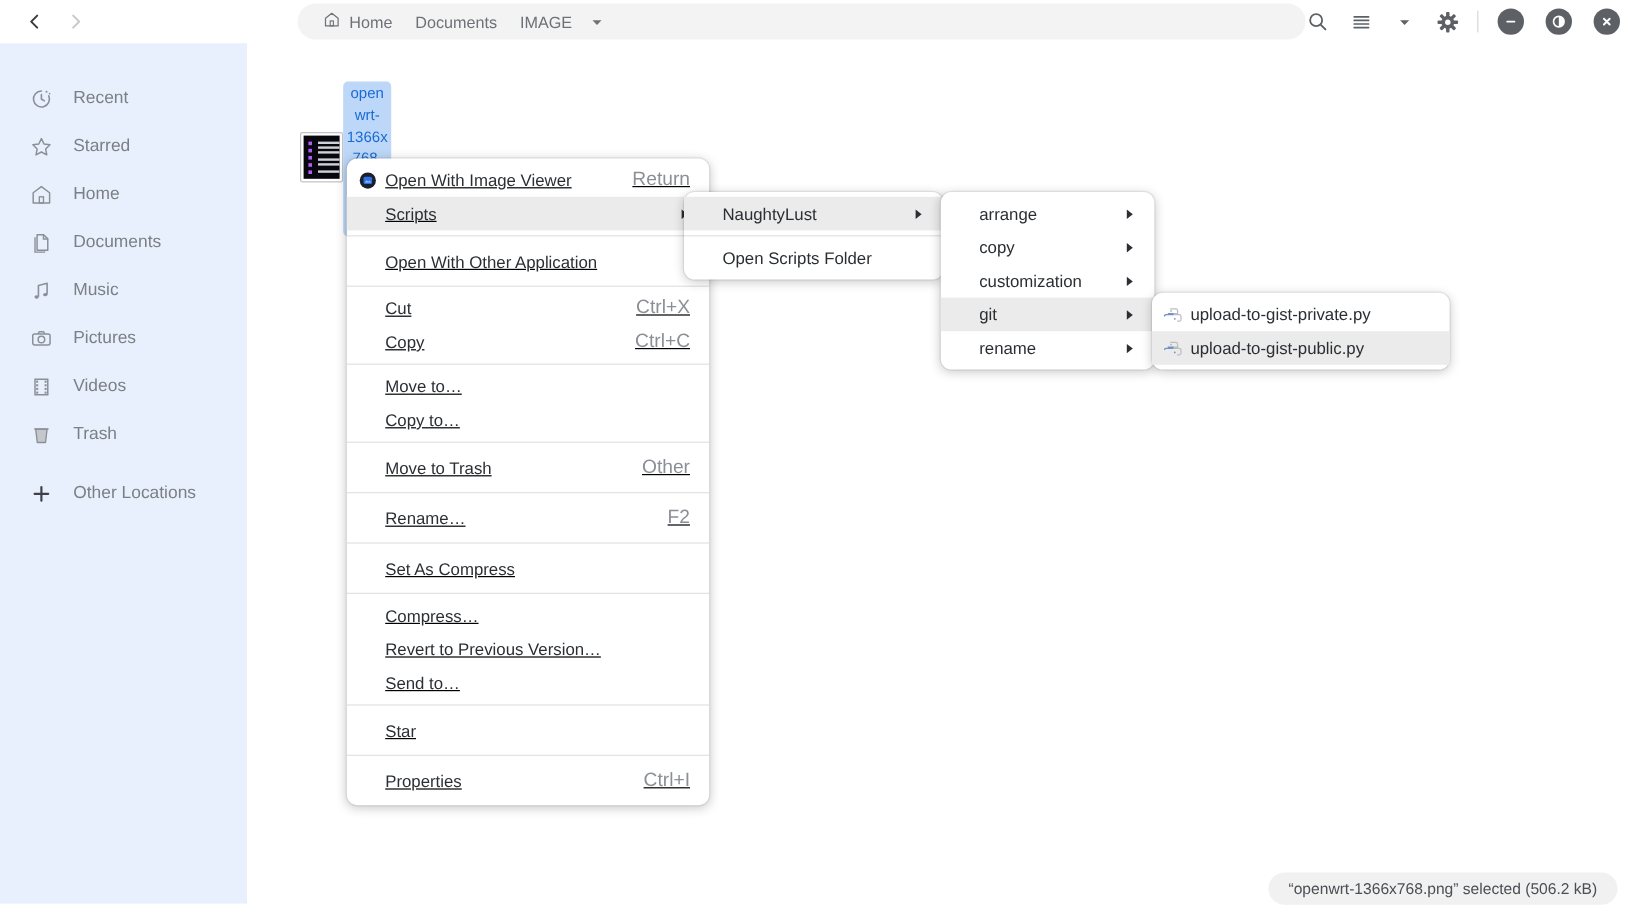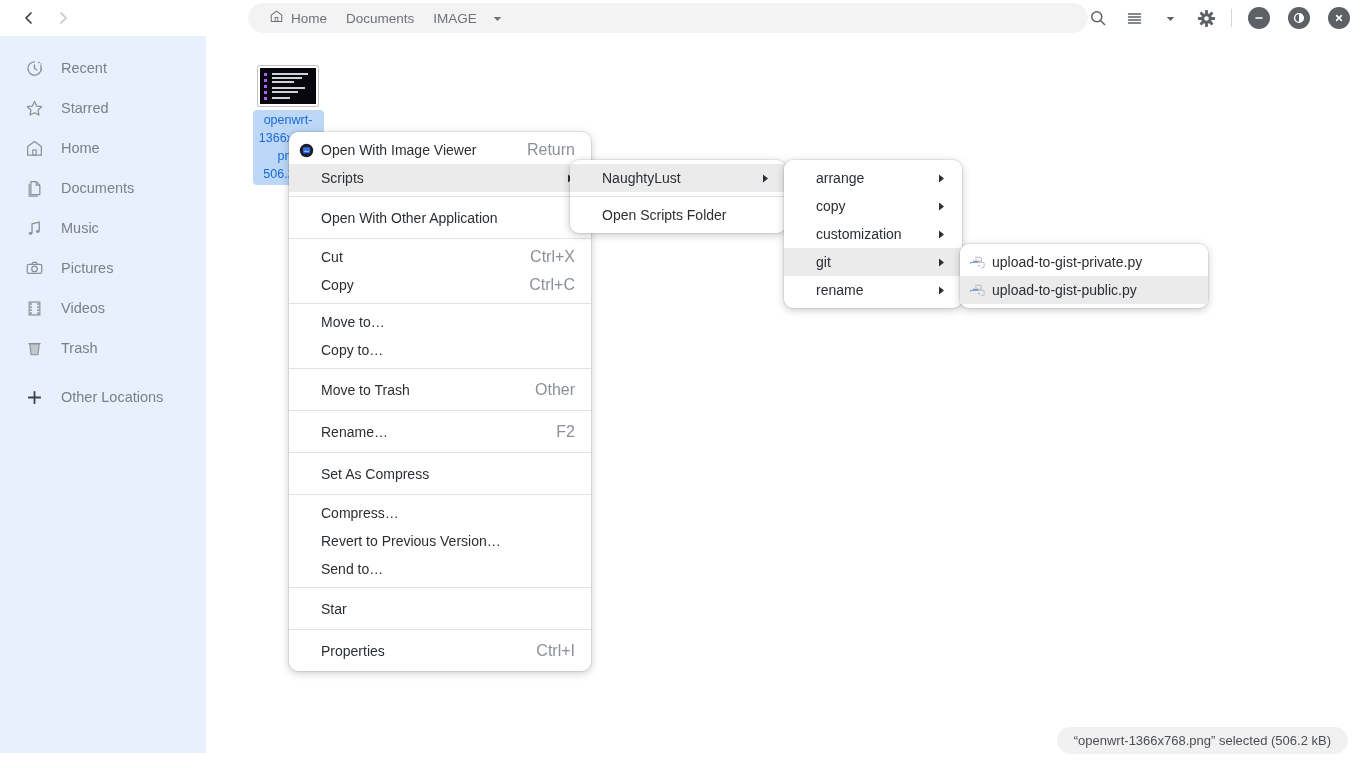--- a/index.html
+++ b/index.html
@@ -46,34 +46,34 @@
   .hdr-sep { width: 1px; height: 18px; background: #d6d6d6; margin: 0 6px; }
   .wbtn {
     width: 22px; height: 22px; border-radius: 50%; background: #5d6165;
     display: flex; align-items: center; justify-content: center; cursor: pointer;
     margin: 0 8px;
   }
 
   
   .sidebar {
     position: absolute; left: 0; top: 36px; width: 206px; height: 717px;
-    background: #e9f0fd; padding-top: 12px;
+    background: #e9f0fd; padding-top: 26px;
   }
   .side-item {
     height: 40px; display: flex; align-items: center; gap: 17px;
     padding-left: 24px; cursor: pointer; color: #7b8085; font-size: 14.5px;
   }
   .side-item .sicon { width: 20px; height: 20px; display: flex; align-items: center; justify-content: center; }
   .side-gap { height: 9px; }
 
   
   .files { position: absolute; left: 206px; top: 36px; right: 0; bottom: 15px; background: #fff; }
   .file {
     position: absolute; left: 44px; top: 29px; width: 76px;
-    display: flex; flex-direction: column; align-items: center; cursor: pointer;
+    display: flex; align-items: center; cursor: pointer;
   }
   .thumb-wrap {
     width: 62px; height: 42px; background: #ffffff; border: 1px solid #c3c3c3;
     padding: 2px; border-radius: 2px;
   }
   .thumb {
     width: 100%; height: 100%; background: #07070d; position: relative; overflow: hidden;
   }
   .thumb .ln { position: absolute; height: 1.5px; background: #cfd2d6; }
   .thumb .pk { position: absolute; width: 3px; height: 3px; background: #b05cff; }
@@ -100,21 +100,21 @@
     display: flex; align-items: center; height: 28px; padding: 0 16px 0 32px;
     font-size: 14px; color: #2b2f33; cursor: pointer; position: relative; white-space: nowrap;
   }
   .mi.hl { background: #ebebeb; }
   .mi .accel { margin-left: auto; color: #8b9096; font-size: 16px; padding-left: 34px; }
   .mi .arrow { margin-left: auto; padding-left: 30px; display: flex; align-items: center; }
   .mi .mico { position: absolute; left: 9px; width: 17px; height: 17px;
               display: flex; align-items: center; justify-content: center; }
   .msep { height: 1px; background: #e2e2e2; margin: 4px 0; }
 
-  #ctx-menu { left: 289px; top: 132px; width: 302px; }
+  #ctx-menu { left: 289px; top: 132px; width: 302px; text-decoration: underline; }
   #scripts-menu { left: 570px; top: 160px; width: 216px; }
   #naughty-menu { left: 784px; top: 160px; width: 178px; }
   #git-menu { left: 960px; top: 244px; width: 248px; }
   #ctx-menu .mi { height: 28px; }
   #ctx-menu .mi.tall { height: 33px; }
 </style>
 </head>
 <body>
 
 <div id="app">

